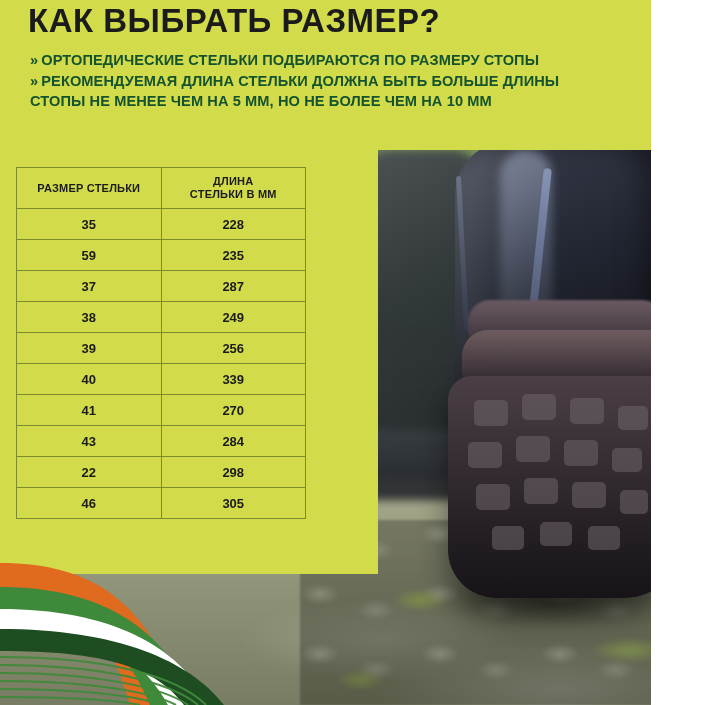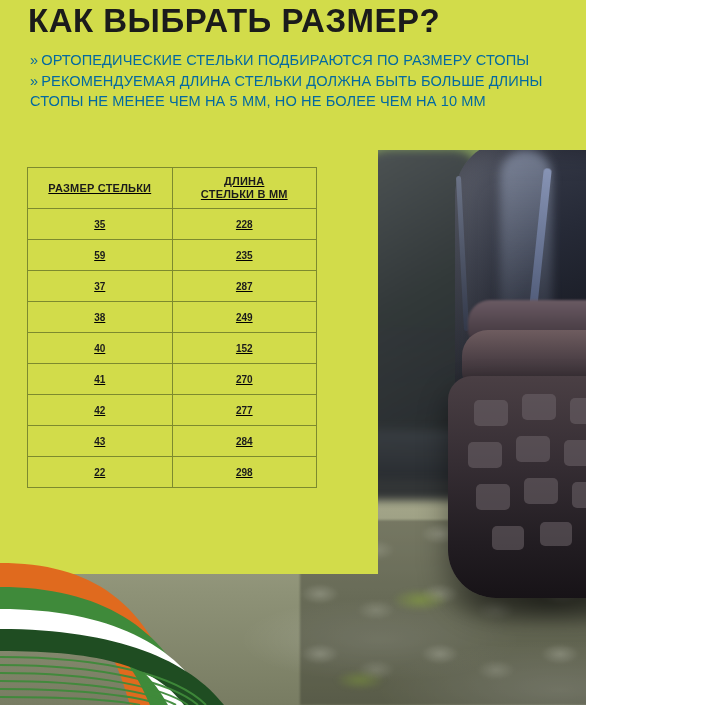--- a/index.html
+++ b/index.html
@@ -2,21 +2,21 @@
 <html lang="ru"><head>
 <meta charset="utf-8">
 <style>
   html, body {
     margin: 0;
     padding: 0;
     background: #ffffff;
   }
   #page {
     position: relative;
-    width: 586px;
+    width: 651px;
     height: 705px;
     overflow: hidden;
     background: #c9d46a;
     font-family: "Liberation Sans", sans-serif;
   }
 
   
   .photo {
     position: absolute;
     inset: 0;
@@ -181,55 +181,54 @@
     text-transform: uppercase;
     white-space: nowrap;
   }
   .bullets {
     position: absolute;
     left: 30px; top: 50px;
     width: 655px;
   }
   .bullet {
     font-size: 14.6px;
-    font-weight: normal;
-    color: #0369a1;
+    font-weight: bold;
+    color: #14532d;
     text-transform: uppercase;
     line-height: 20.5px;
     letter-spacing: 0.1px;
   }
   .bullet .mark { margin-right: 3px; }
 
   
   .table-wrap {
     position: absolute;
-    left: 27px; top: 167px;
+    left: 16px; top: 167px;
     width: 290px;
-    text-decoration: underline;
   }
   table.sizes {
     border-collapse: collapse;
     width: 290px;
     background: #d2dc4a;
   }
   table.sizes th, table.sizes td {
     border: 1px solid #7d8a2e;
     text-align: center;
     color: #1b1b1b;
   }
   table.sizes th {
     font-size: 11px;
     font-weight: bold;
     text-transform: uppercase;
     padding: 7px 4px;
     line-height: 13px;
     letter-spacing: 0.2px;
   }
   table.sizes td {
-    font-size: 10px;
+    font-size: 13px;
     font-weight: bold;
     padding: 6px 4px;
     height: 18px;
   }
   table.sizes col.c1 { width: 145px; }
   table.sizes col.c2 { width: 145px; }
 
   
   .ribbons {
     position: absolute;
@@ -317,38 +316,42 @@
           </tr>
         <tr>
             <td>37</td>
             <td>287</td>
           </tr>
         <tr>
             <td>38</td>
             <td>249</td>
           </tr>
         <tr>
+            <td>39</td>
+            <td>256</td>
+          </tr>
+        <tr>
             <td>40</td>
-            <td>152</td>
+            <td>339</td>
           </tr>
         <tr>
             <td>41</td>
             <td>270</td>
           </tr>
         <tr>
-            <td>42</td>
-            <td>277</td>
-          </tr>
-        <tr>
             <td>43</td>
             <td>284</td>
           </tr>
         <tr>
             <td>22</td>
             <td>298</td>
+          </tr>
+        <tr>
+            <td>46</td>
+            <td>305</td>
           </tr>
       </tbody>
     </table>
   </div>
 
   <svg class="ribbons" viewBox="0 0 320 160" preserveAspectRatio="none">
     <path d="M0,18 C90,18 150,55 180,160 L130,160 C105,70 70,48 0,48 Z" fill="#e06a1e"></path>
     <path d="M0,42 C100,42 165,82 196,160 L150,160 C122,92 82,68 0,68 Z" fill="#3f8a3a"></path>
     <path d="M0,64 C110,64 178,100 210,160 L168,160 C140,108 95,88 0,88 Z" fill="#ffffff"></path>
     <path d="M0,84 C118,84 190,116 224,160 L184,160 C156,122 104,106 0,106 Z" fill="#1f4d22"></path>

